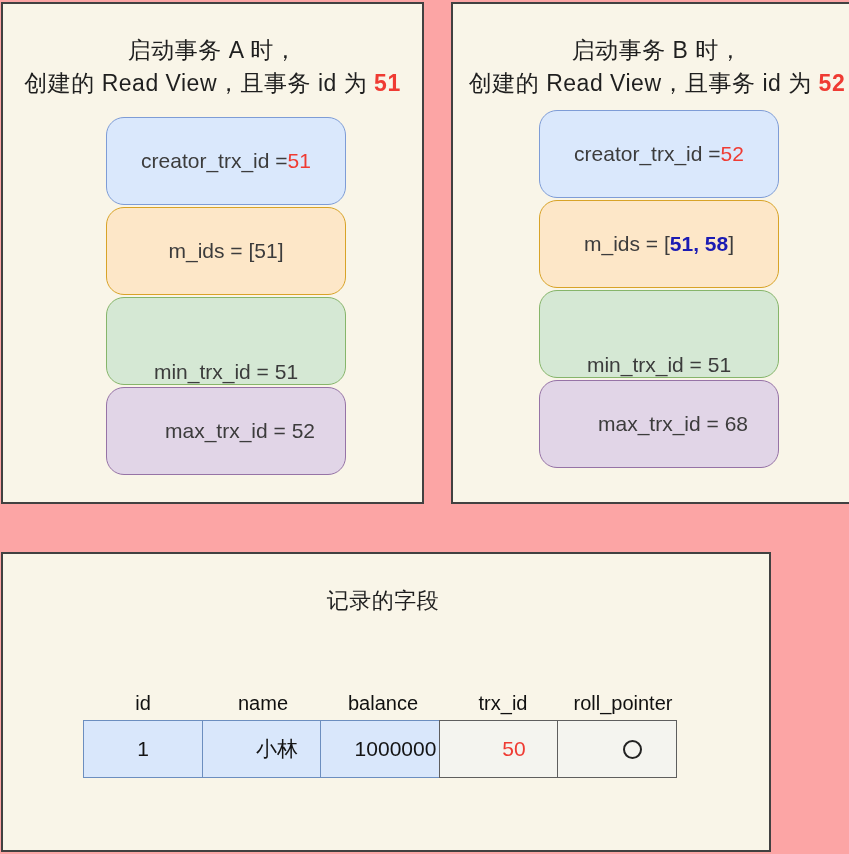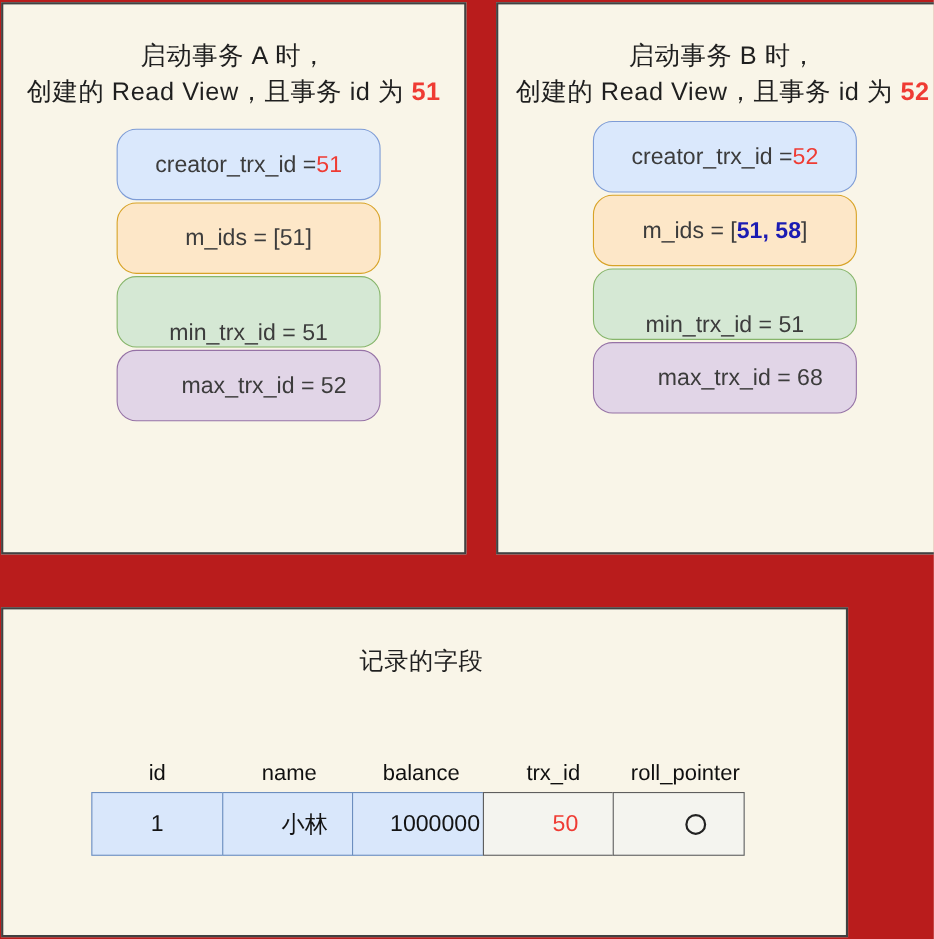--- a/index.html
+++ b/index.html
@@ -4,21 +4,21 @@
 <style>
   html, body { margin: 0; padding: 0; background: #ffffff; }
   body {
     font-family: "Liberation Sans", "DejaVu Sans", sans-serif;
     -webkit-font-smoothing: antialiased;
   }
   .stage {
     position: relative;
     width: 849px;
     height: 854px;
-    background: #b91c1c;
+    background: #fca5a5;
     overflow: hidden;
   }
   .panel {
     position: absolute;
     box-sizing: border-box;
     background: #f9f5e8;
     border: 2px solid #414141;
   }
   .panel-a { left: 1px;   top: 2px;   width: 423px; height: 502px; }
   .panel-b { left: 429px; top: 2px;   width: 412px; height: 502px; margin-left: 22px; }
@@ -41,21 +41,21 @@
     position: absolute;
     display: flex;
     flex-direction: column;
     gap: 2px;
   }
   .stack-a { left: 103px; top: 113px; }
   .stack-b { left: 86px;  top: 106px; }
   .rv-box {
     box-sizing: border-box;
     width: 240px;
-    height: 65px;
+    height: 88px;
     border-radius: 18px;
     border: 1.5px solid transparent;
     display: flex;
     align-items: center;
     justify-content: center;
     font-size: 21px;
     color: #3c3c3c;
     white-space: nowrap;
   }
   .box-blue   { background: #dae8fc; border-color: #7e9cd6; }

